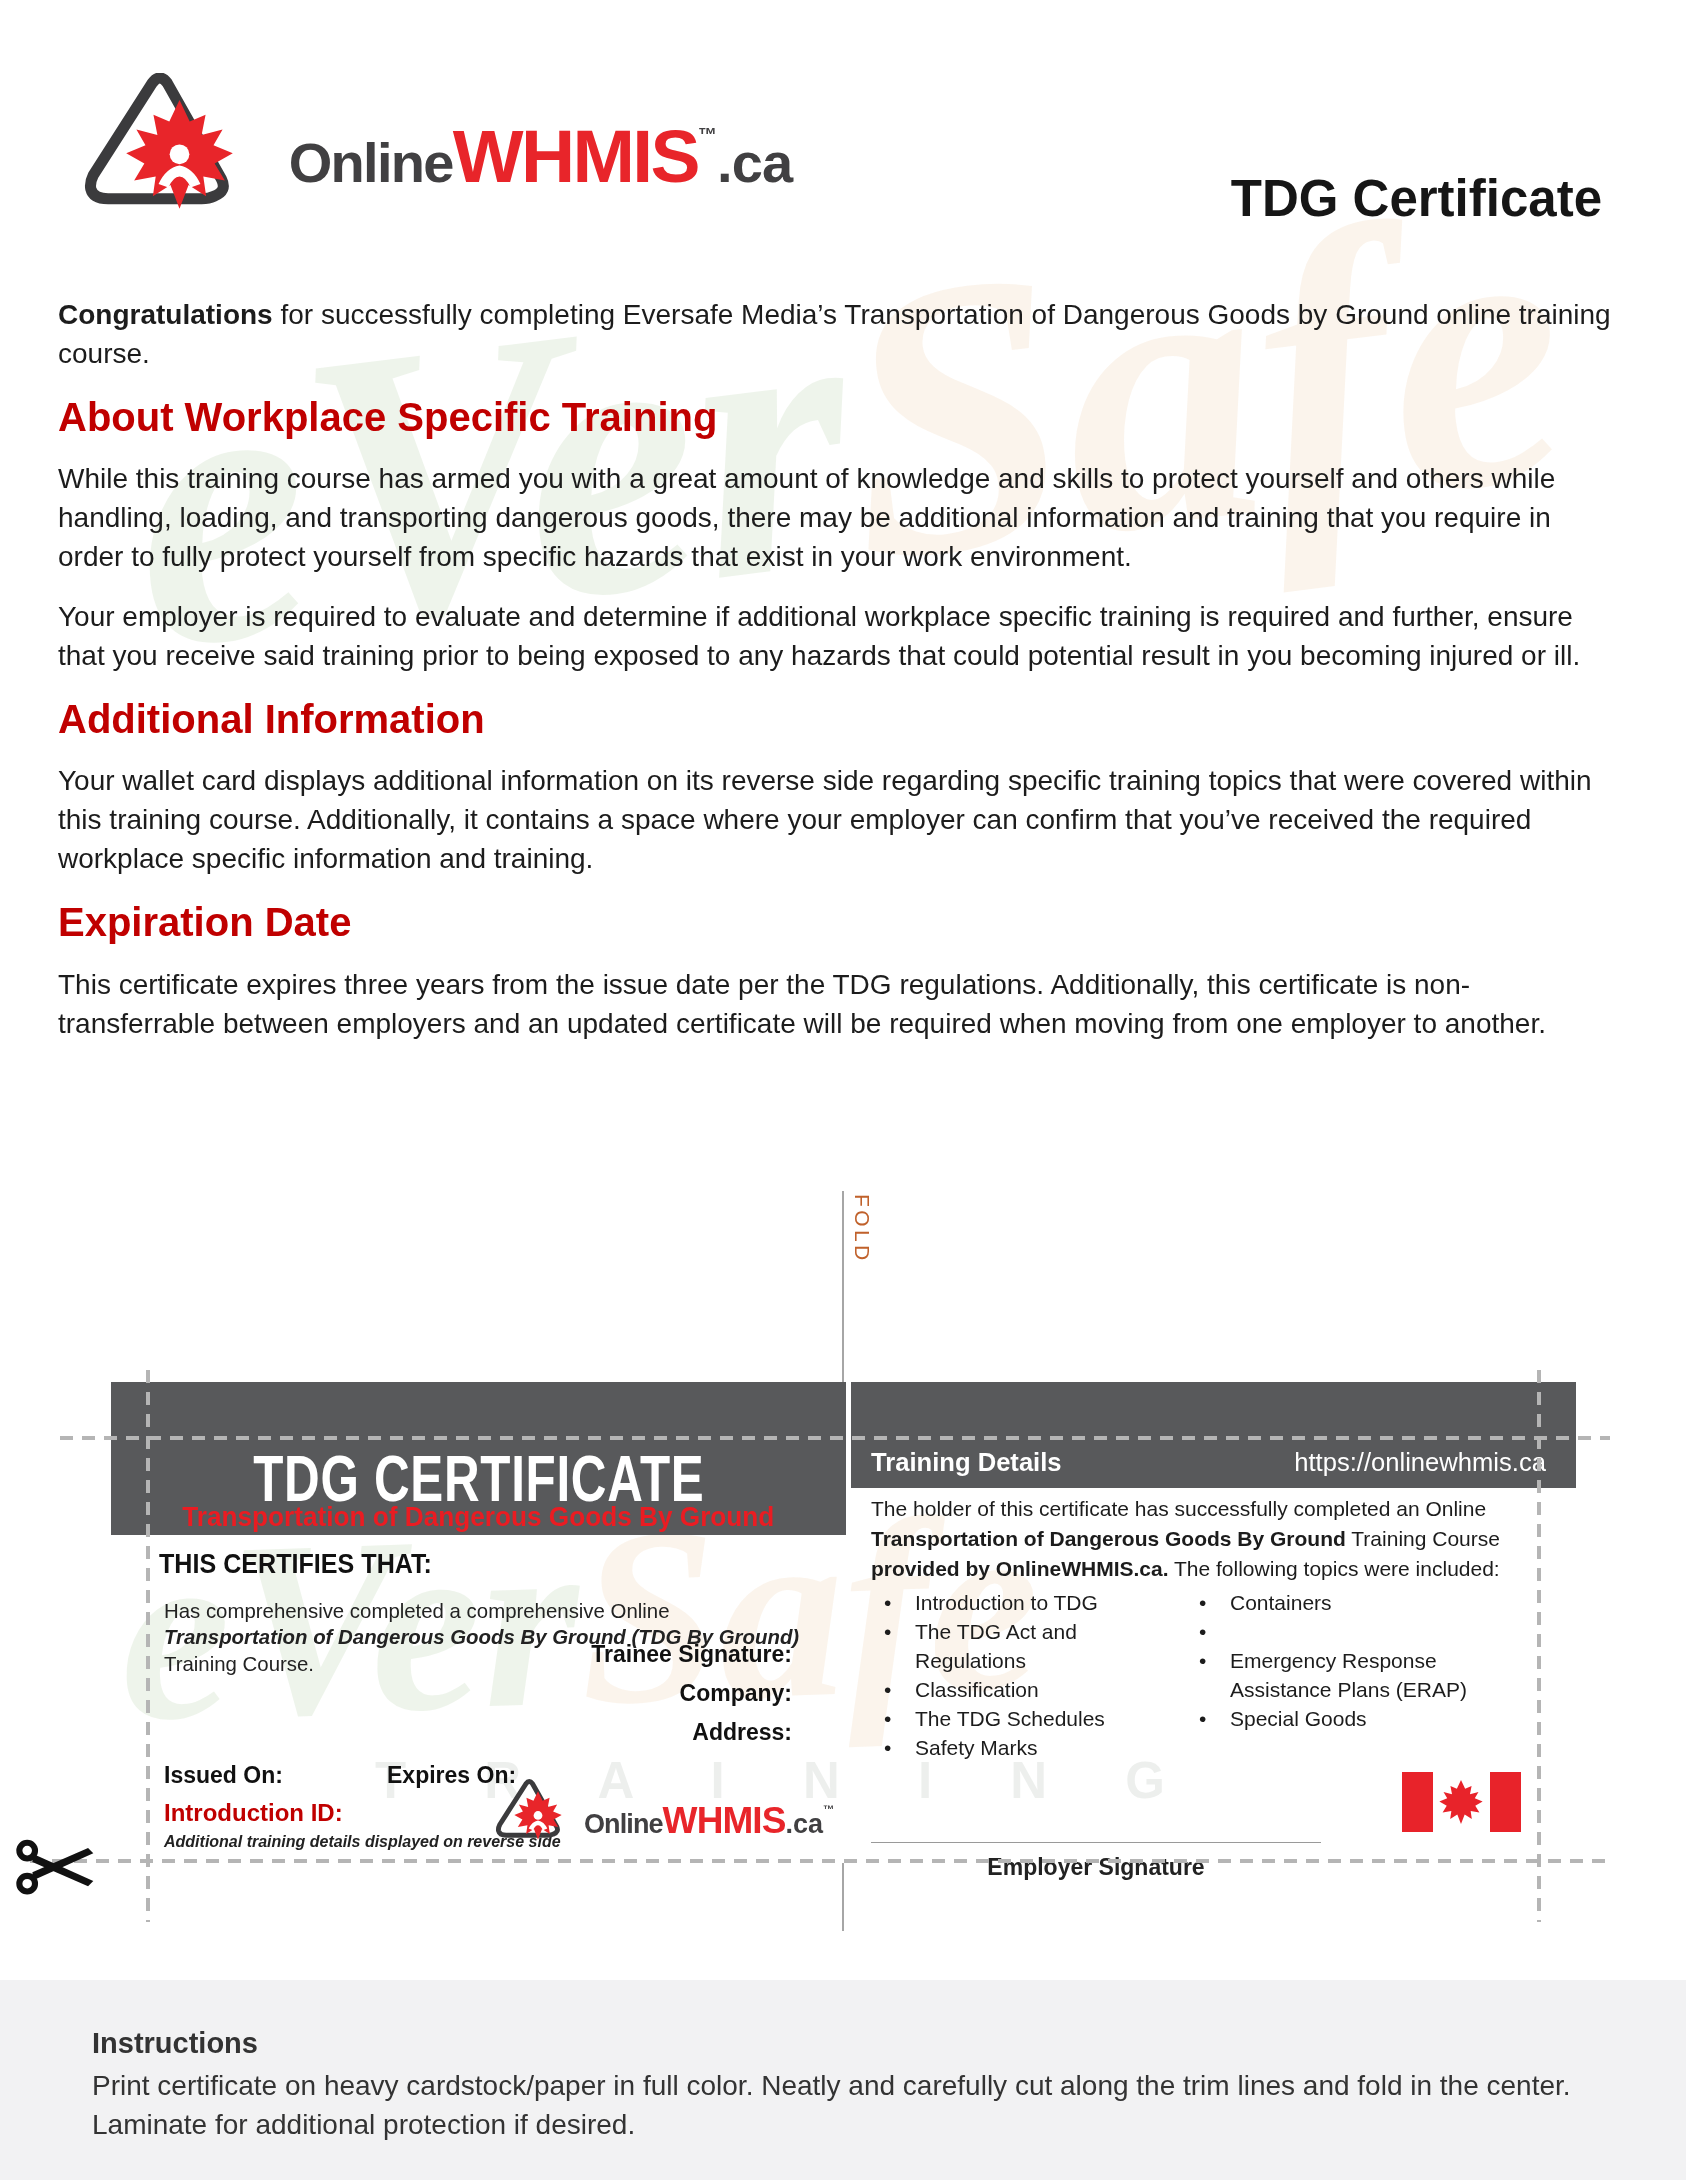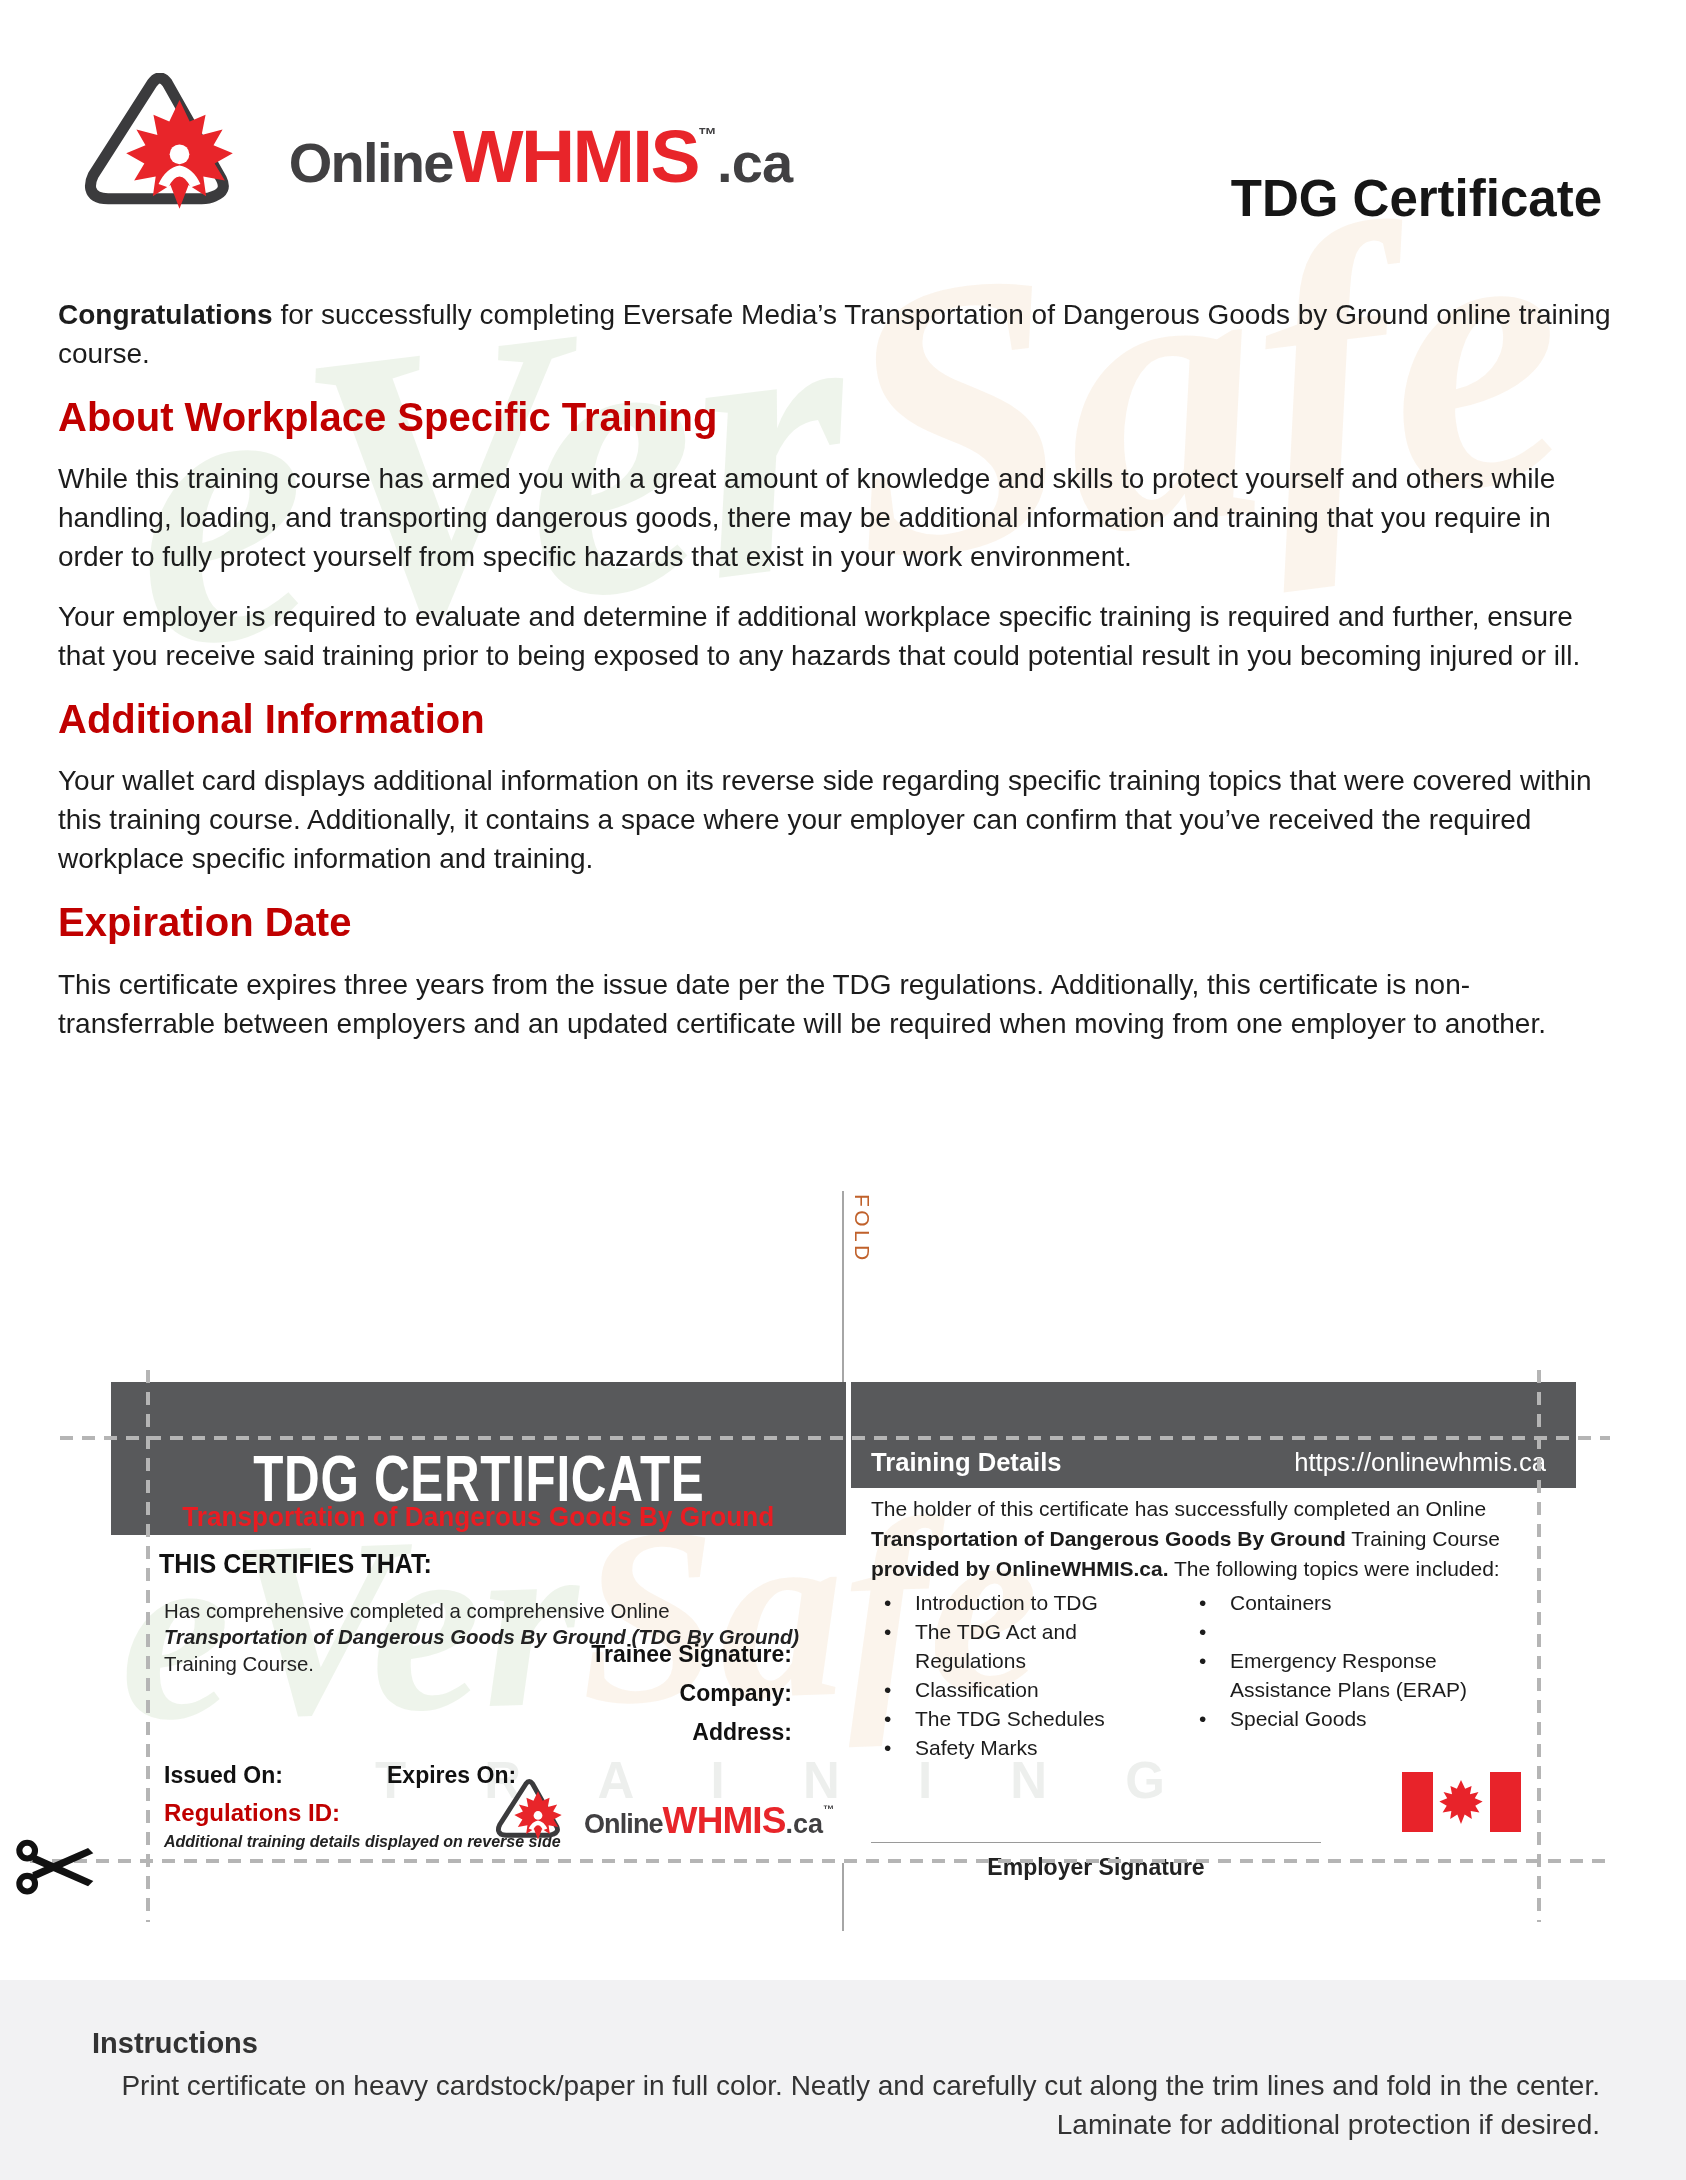--- a/index.html
+++ b/index.html
@@ -96,21 +96,21 @@
   .flag-bar{width:26%;background:#e8232a;}
   .flag-center{width:48%;display:flex;align-items:center;justify-content:center;background:#ffffff;}
   .flag-center svg{width:46px;height:46px;}
 
   
   .scissors{position:absolute;left:15.3px;top:1828px;width:87px;height:80px;z-index:5;}
 
   
   .footer{position:absolute;left:0;top:1980px;width:1687px;height:200px;background:#f2f2f3;z-index:2;}
   .footer-h{position:absolute;left:92px;top:2027px;font-size:29px;font-weight:bold;color:#333;z-index:3;}
-  .footer-p{position:absolute;left:92px;top:2066px;width:1508px;font-size:28px;line-height:39px;color:#333;z-index:3;text-align:right;}
+  .footer-p{position:absolute;left:92px;top:2066px;width:1508px;font-size:28px;line-height:39px;color:#333;z-index:3;}
 
   .bold{font-weight:bold;}
   .bi{font-weight:bold;font-style:italic;}
 </style>
 </head>
 <body>
 
 <div class="page">
 
   <div class="wm wm-top"><span class="wm-green">eVer</span><span class="wm-beige">Safe</span></div>
@@ -173,21 +173,21 @@
     <span class="field-label">Company:</span>
     <span class="field-rule"></span>
   </div>
   <div class="field field-address">
     <span class="field-label">Address:</span>
     <span class="field-rule"></span>
   </div>
   <div class="issued-row">
     <span class="issued-label">Issued On:</span><span>Expires On:</span>
   </div>
-  <div class="certid">Regulations ID:</div>
+  <div class="certid">Introduction ID:</div>
   <div class="reverse-note">Additional training details displayed on reverse side</div>
 
   <div class="card-logo">
     <svg class="card-logo-svg" viewBox="0 0 168 112">
       <path d="M62 8 Q68 0 74 8 L118 86 Q123 96 112 100 Q108 102 102 102 H26 Q14 102 12 94 Q11 89 14 83 Z" fill="none" stroke="#3b3b3d" stroke-width="9" stroke-linejoin="round"></path>
       <g transform="translate(84,66) scale(4.6)" fill="#e8252a">
         <path d="M0 -9.6 L1.8 -5.8 L4.6 -7 L3.9 -3.4 L7.6 -4.4 L6 -1.6 L9.4 -0.2 L6.2 1.6 L8 4.6 L4.2 3.9 L4.7 7.4 L1.6 5.4 L0 9.6 L-1.6 5.4 L-4.7 7.4 L-4.2 3.9 L-8 4.6 L-6.2 1.6 L-9.4 -0.2 L-6 -1.6 L-7.6 -4.4 L-3.9 -3.4 L-4.6 -7 L-1.8 -5.8 Z"></path>
       </g>
       <circle cx="84" cy="66" r="8" fill="#ffffff"></circle>
       <path d="M84 75 Q73 77 67 90 L75 93 Q79 84 84 84 Q89 84 93 93 L101 90 Q95 77 84 75 Z" fill="#ffffff"></path>

